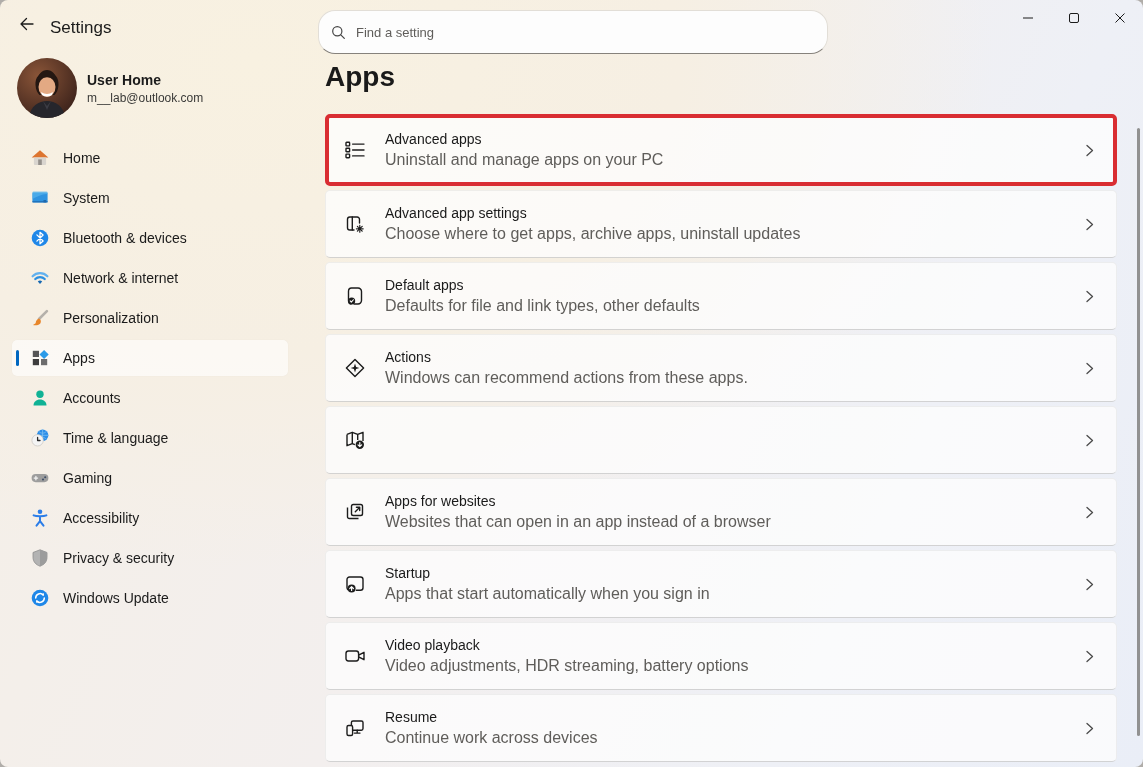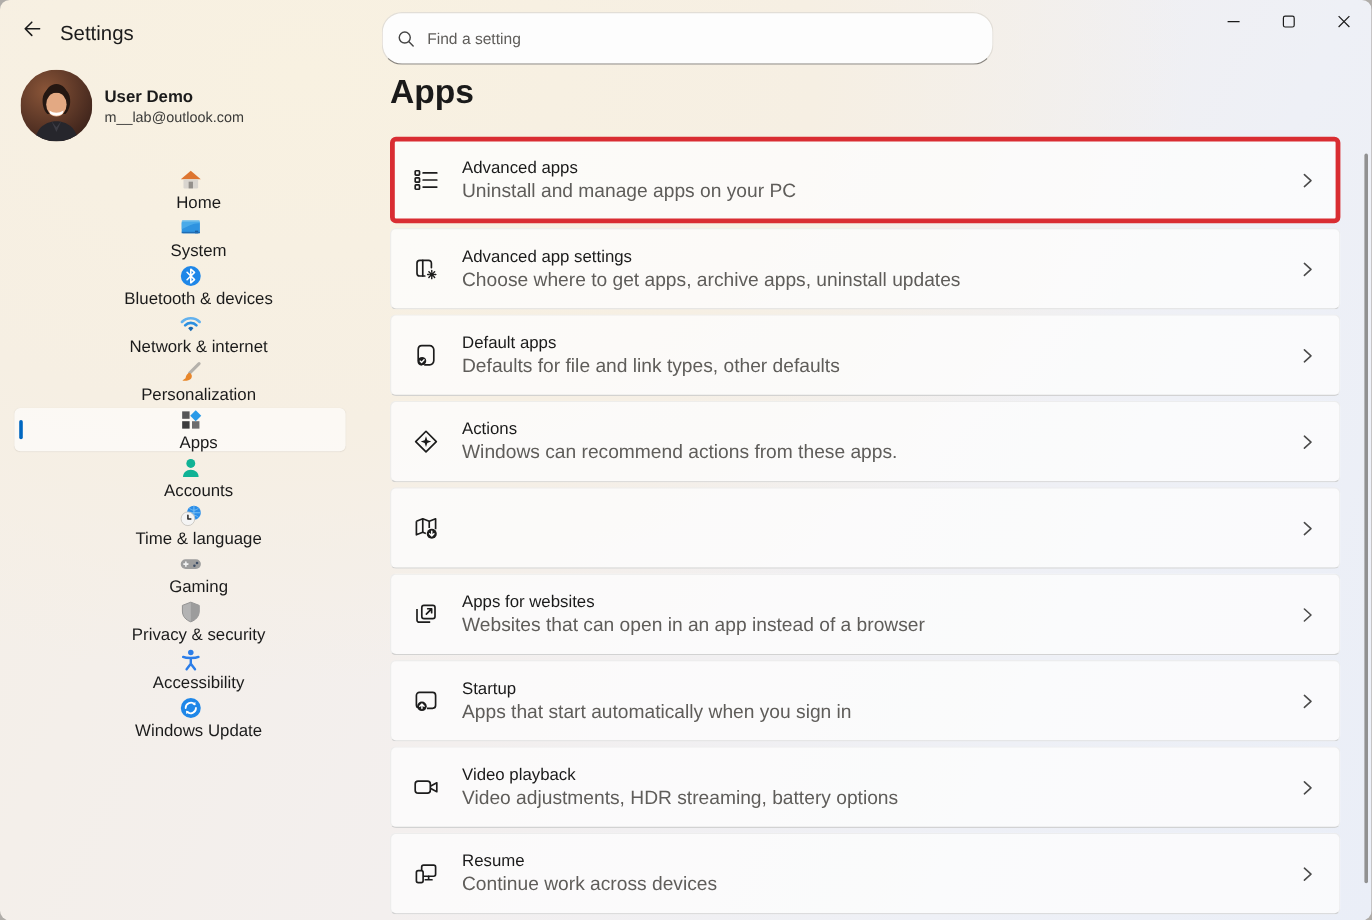--- a/index.html
+++ b/index.html
@@ -28,21 +28,21 @@
     align-items:center; justify-content:center; cursor:pointer; }
 
   
   .sidebar { position:absolute; left:0; top:48px; bottom:0; width:300px; padding:10px 12px 0 12px; }
   .profile { display:flex; align-items:center; margin-left:5px; margin-bottom:22px; }
   .avatar { width:60px; height:60px; border-radius:50%; overflow:hidden; flex:0 0 60px; }
   .profile-text { margin-left:10px; }
   .profile-name { font-size:14px; font-weight:bold; color:#1b1b1b; }
   .profile-email { font-size:12px; color:#3a3a38; margin-top:3px; }
   .nav-item { position:relative; display:flex; align-items:center; height:36px; margin-bottom:4px;
-    border-radius:5px; padding-left:18px; cursor:pointer;flex-direction:column; }
+    border-radius:5px; padding-left:18px; cursor:pointer; }
   .nav-item.selected { background:rgba(255,255,255,0.62); box-shadow:0 0 1px rgba(0,0,0,0.08); }
   .nav-item.selected::before { content:""; position:absolute; left:4px; top:10px; width:3px; height:16px;
     border-radius:2px; background:#0067c0; }
   .nav-icon { width:20px; height:20px; display:flex; align-items:center; justify-content:center; }
   .nav-label { margin-left:13px; font-size:14px; color:#1b1b1b; }
 
   
   .main { position:absolute; left:300px; top:48px; right:0; bottom:0; padding:12px 26px 0 25px; overflow:hidden; }
   .page-title { font-size:28px; line-height:34px; font-weight:600; color:#1a1a1a; }
   .cards { margin-top:20px; }
@@ -117,21 +117,21 @@
           <rect width="60" height="60" fill="url(#avbg)"></rect>
           <path d="M30 14 c-8 0 -12 6 -11.5 13 c0.3 5 2 8 4 10 h15 c2-2 3.7-5 4-10 C42 20 38 14 30 14 Z" fill="#241712"></path>
           <ellipse cx="30" cy="29" rx="8.5" ry="10" fill="#e3a983"></ellipse>
           <path d="M21 23 c2-5 16-5 18 0 c0.5-7-4-11-9-11 s-9.5 4-9 11 Z" fill="#241712"></path>
           <path d="M24 34 q6 4 12 0 l-1 3 q-5 3 -10 0 Z" fill="#fff"></path>
           <path d="M12 60 c1-12 10-17 18-17 s17 5 18 17 Z" fill="#26262c"></path>
           <path d="M26 43 l4 5 4-5 -4 9 Z" fill="#3c3c44"></path>
         </svg>
       </div>
       <div class="profile-text">
-        <div class="profile-name">User Demo</div>
+        <div class="profile-name">User Home</div>
         <div class="profile-email">m__lab@outlook.com</div>
       </div>
     </div>
 
     <nav>
 
         <div class="nav-item">
           <span class="nav-icon">
             <svg width="20" height="20" viewBox="0 0 20 20">
               <path d="M10 2.2 L18.3 9.4 H1.7 Z" fill="#dd7530"></path>
@@ -227,35 +227,35 @@
               <circle cx="13" cy="11.5" r="1.05" fill="#3f4e66"></circle>
               <circle cx="15.2" cy="9.2" r="1.05" fill="#3f4e66"></circle>
             </svg>
           </span>
           <span class="nav-label">Gaming</span>
         </div>
 
         <div class="nav-item">
           <span class="nav-icon">
             <svg width="20" height="20" viewBox="0 0 20 20">
+              <circle cx="10" cy="3.7" r="2.3" fill="#2b7de8"></circle>
+              <path d="M3.6 7.4 C6.2 8.6 13.8 8.6 16.4 7.4 M10 8.8 v4.3 M10 13.1 L6.5 17.7 M10 13.1 l3.5 4.6" stroke="#2b7de8" stroke-width="2" fill="none" stroke-linecap="round" stroke-linejoin="round"></path>
+            </svg>
+          </span>
+          <span class="nav-label">Accessibility</span>
+        </div>
+
+        <div class="nav-item">
+          <span class="nav-icon">
+            <svg width="20" height="20" viewBox="0 0 20 20">
               <path d="M10 1.8 L17 4.5 V9.2 C17 13.7 14.1 16.7 10 18.2 C5.9 16.7 3 13.7 3 9.2 V4.5 Z" fill="#b3b3b3" stroke="#8e8e8e" stroke-width="0.8"></path>
               <path d="M10 1.8 L17 4.5 V9.2 C17 13.7 14.1 16.7 10 18.2 Z" fill="#9c9c9c"></path>
             </svg>
           </span>
           <span class="nav-label">Privacy &amp; security</span>
-        </div>
-
-        <div class="nav-item">
-          <span class="nav-icon">
-            <svg width="20" height="20" viewBox="0 0 20 20">
-              <circle cx="10" cy="3.7" r="2.3" fill="#2b7de8"></circle>
-              <path d="M3.6 7.4 C6.2 8.6 13.8 8.6 16.4 7.4 M10 8.8 v4.3 M10 13.1 L6.5 17.7 M10 13.1 l3.5 4.6" stroke="#2b7de8" stroke-width="2" fill="none" stroke-linecap="round" stroke-linejoin="round"></path>
-            </svg>
-          </span>
-          <span class="nav-label">Accessibility</span>
         </div>
 
         <div class="nav-item">
           <span class="nav-icon">
             <svg width="20" height="20" viewBox="0 0 20 20">
               <circle cx="10" cy="10" r="8.3" fill="#1f87e8"></circle>
               <path d="M5.7 10 a4.4 4.4 0 0 1 7.5 -3.1" stroke="#fff" stroke-width="1.5" fill="none" stroke-linecap="round"></path>
               <path d="M13.9 4.9 l-0.2 2.8 -2.6 -1 Z" fill="#fff"></path>
               <path d="M14.3 10 a4.4 4.4 0 0 1 -7.5 3.1" stroke="#fff" stroke-width="1.5" fill="none" stroke-linecap="round"></path>
               <path d="M6.1 15.1 l0.2 -2.8 2.6 1 Z" fill="#fff"></path>

